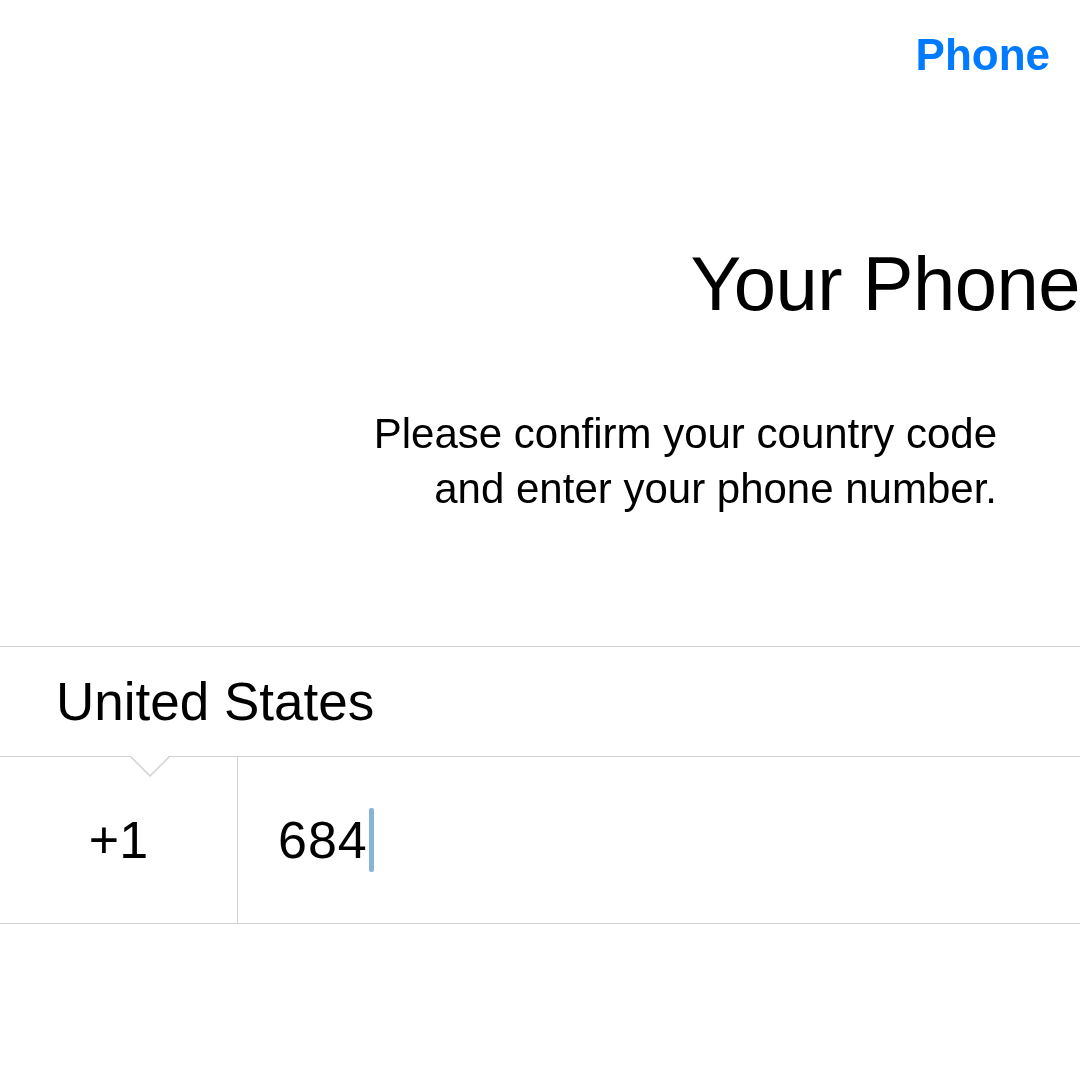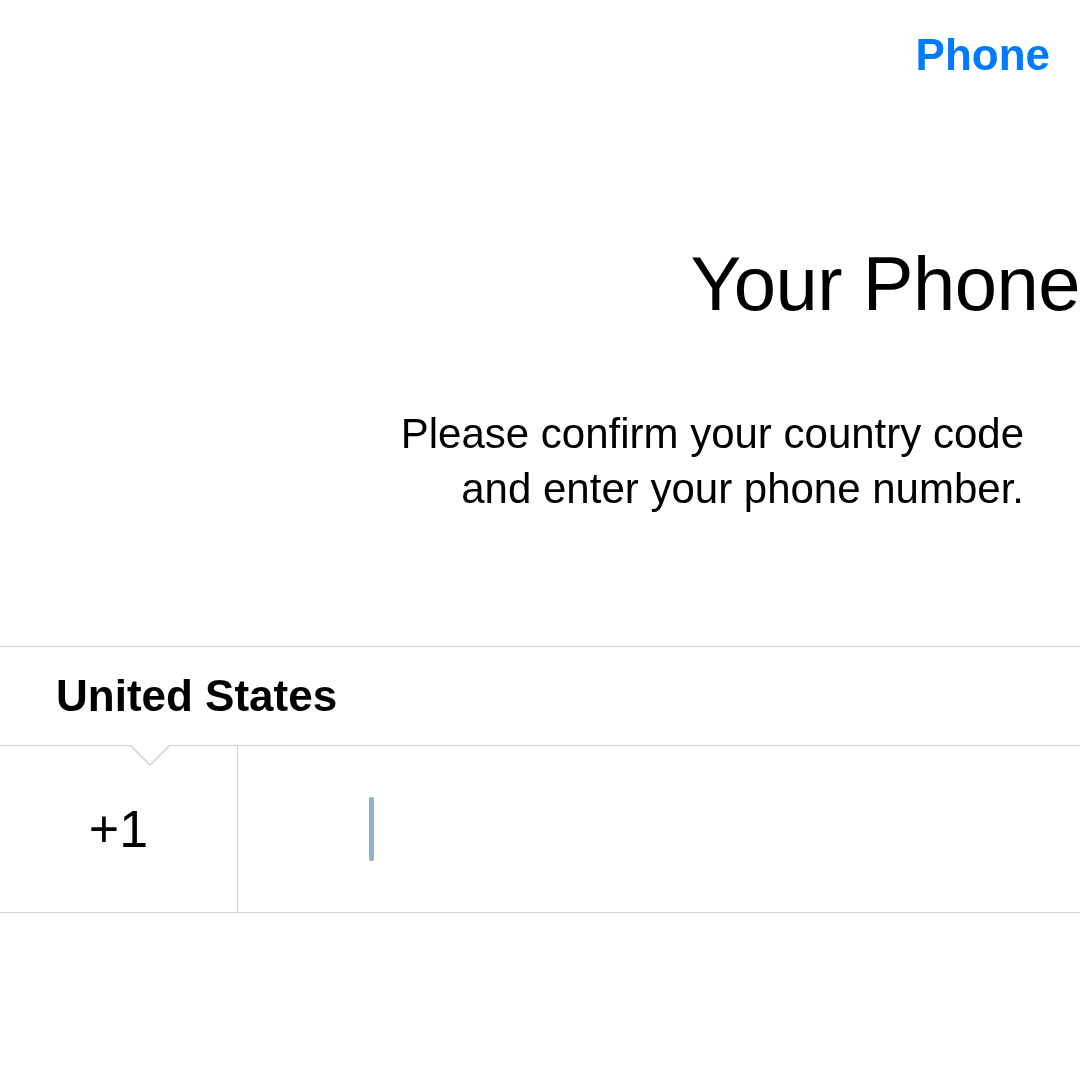--- a/index.html
+++ b/index.html
@@ -40,30 +40,30 @@
       font-weight: 400;
       letter-spacing: -0.5px;
       color: #000;
     }
     .subtitle {
       margin-top: 80px;
       font-size: 42px;
       font-weight: 400;
       color: #000;
       line-height: 1.3;
-      padding: 0 56px;
+      padding: 0 83px;
     }
     .form-area {
       margin-top: 130px;
     }
     .country-row {
       padding: 24px 0 24px 56px;
       border-top: 1px solid #d1d1d6;
-      font-size: 44px;
-      font-weight: 700;
+      font-size: 53px;
+      font-weight: 400;
       cursor: pointer;
       background: #fff;
     }
     .phone-row {
       display: flex;
       align-items: stretch;
       border-top: 1px solid #d1d1d6;
       border-bottom: 1px solid #d1d1d6;
       height: 168px;
       position: relative;
@@ -137,16 +137,17 @@
 <div class="form-area">
   <div class="country-row">United States</div>
   <div class="phone-row">
     <div class="notch">
       <svg width="40" height="22" viewBox="0 0 40 22">
         <polyline points="0,0 20,20 40,0" fill="#ffffff" stroke="#d1d1d6" stroke-width="1.5"></polyline>
       </svg>
     </div>
     <div class="country-code">+1</div>
     <div class="phone-input-wrap">
+      <input class="phone-input" type="text" value="684" style="">
     <div class="caret" style="left: 130.766px; top: 50%; transform: translateY(-50%);"></div>
       </div>
   </div>
 </div>
 
 </body></html>

